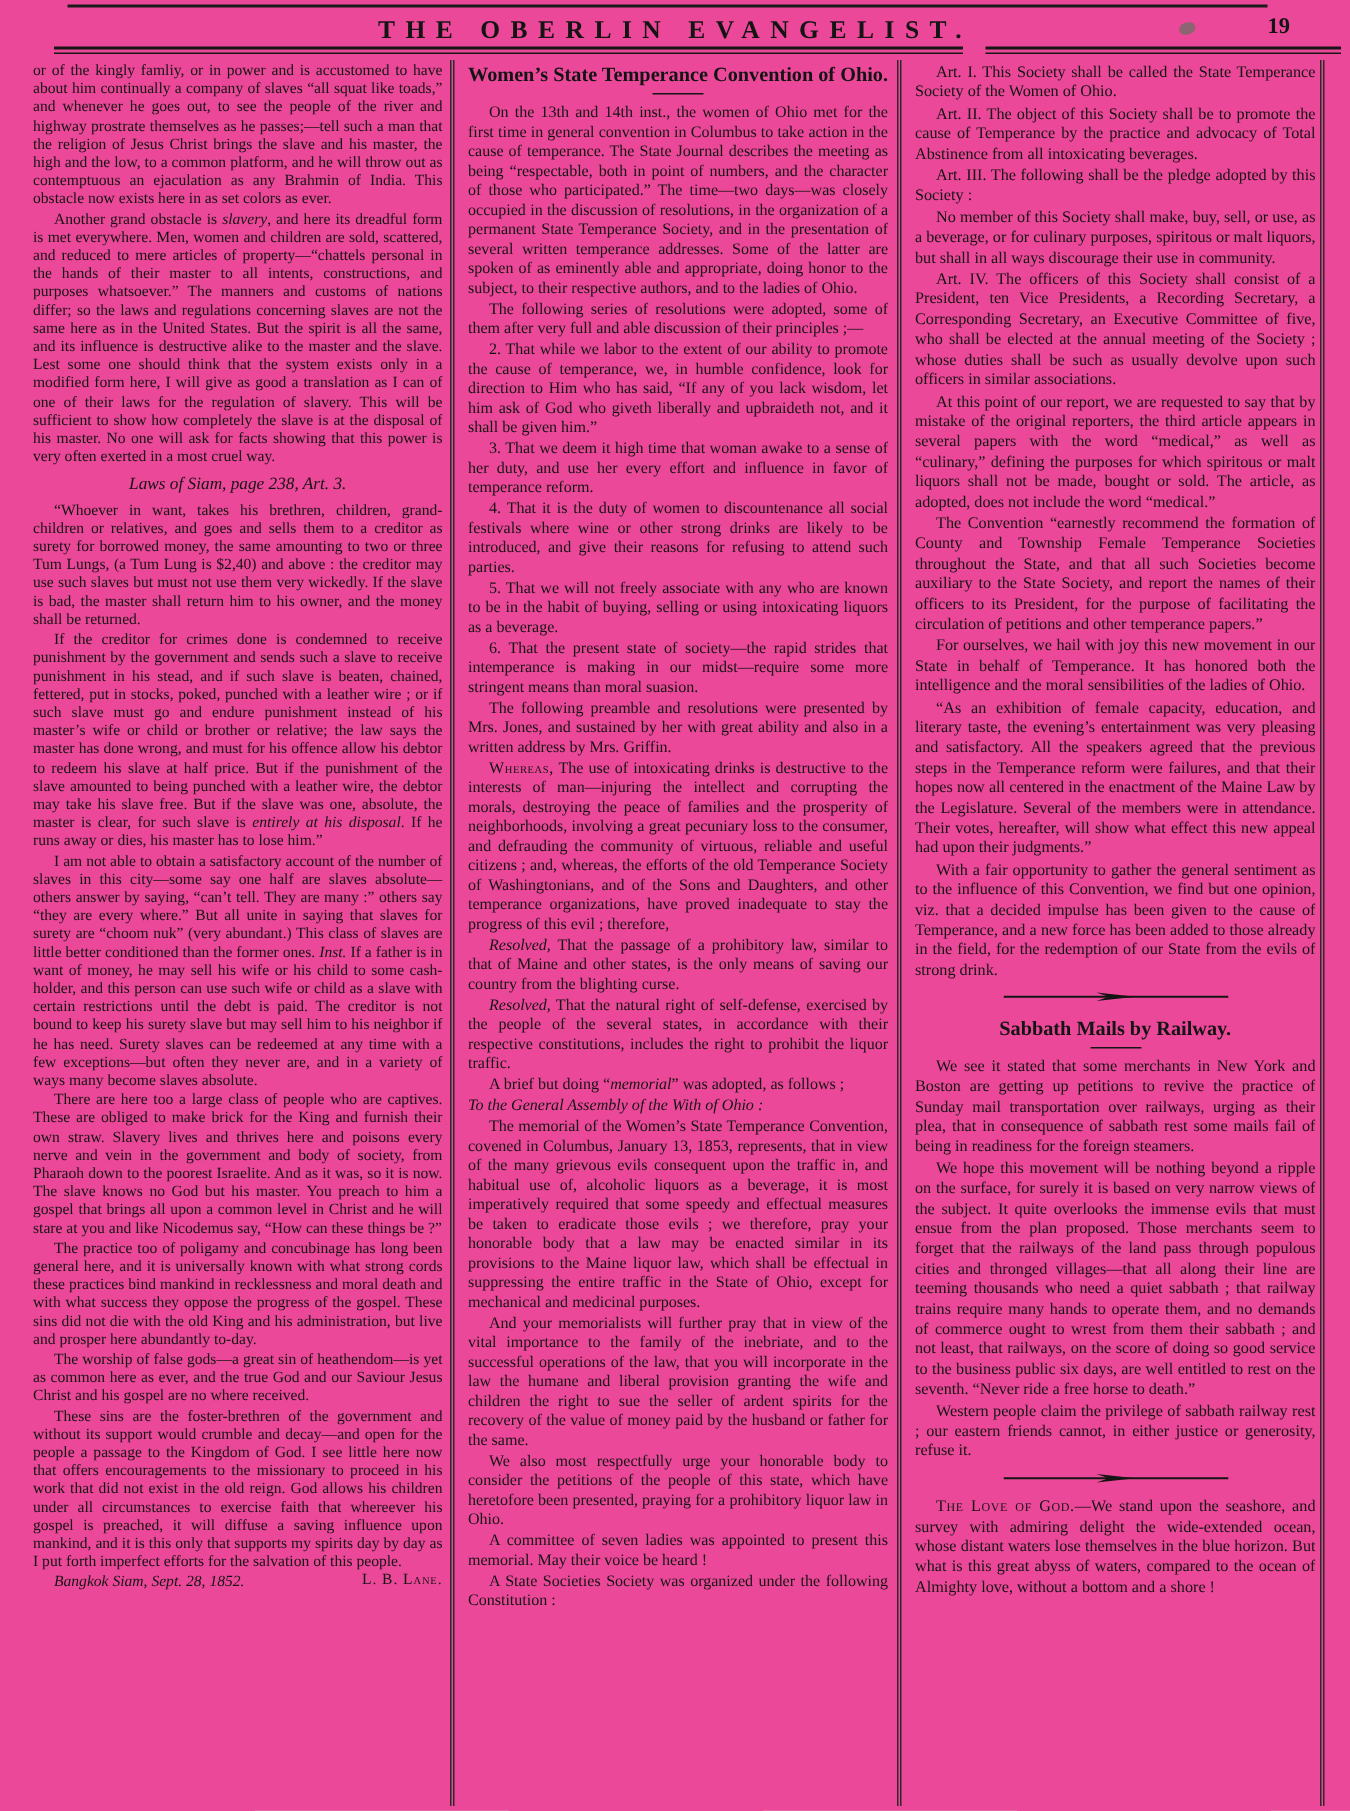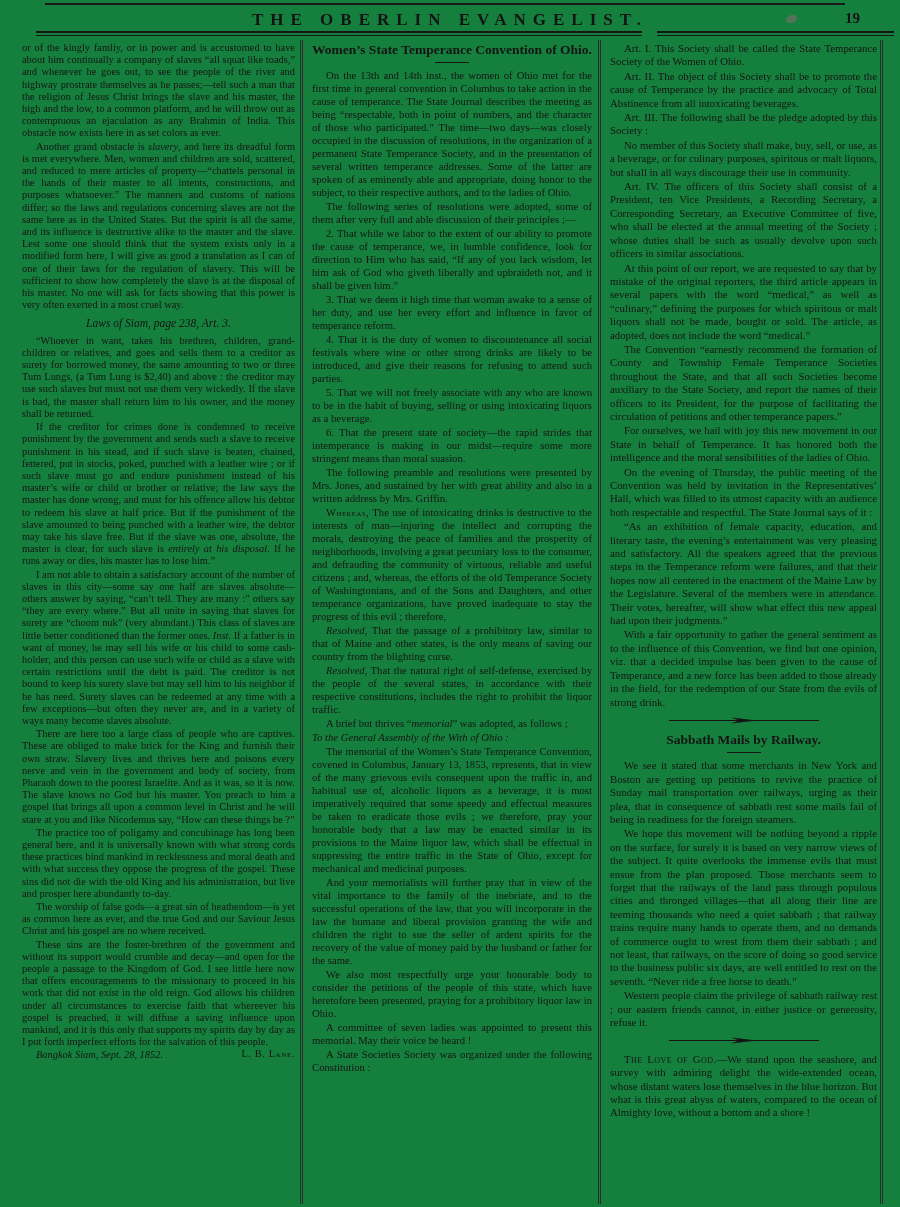--- a/index.html
+++ b/index.html
@@ -1,18 +1,18 @@
 <!DOCTYPE html>
 <html><head>
 <meta charset="utf-8">
 <style>
   * { box-sizing: border-box; }
   html,body { margin:0; padding:0; }
   body { background:#cfcdc6; font-family:"Liberation Serif","DejaVu Serif",serif; }
-  .page { position:relative; width:900px; height:1207px; background:#15803d; color:#141414; overflow:hidden; }
+  .page { position:relative; width:900px; height:1207px; background:#ec4899; color:#141414; overflow:hidden; }
 
   .top-rule { position:absolute; left:45px; top:3px; width:800px; height:2px; background:#1a1a1a; }
   .masthead-title { position:absolute; top:10px; left:0; right:0; text-align:center;
     font-size:17px; font-weight:700; letter-spacing:7px; }
   .page-number { position:absolute; top:10px; right:40px; font-size:15px; font-weight:700; }
   .smudge { position:absolute; top:15px; right:103px; width:11px; height:8px; background:#6e6d64;
     border-radius:50%/45%; transform:rotate(-18deg); opacity:.75; }
 
   .header-rule { position:absolute; top:31px; height:5px; border-top:2px solid #161616; border-bottom:1px solid #161616; }
   .header-rule.left  { left:36px;  width:606px; }
@@ -78,38 +78,37 @@
       <p class="para"><span>The following series of resolutions were adopted, some of them after very full and able discussion of their principles ;—</span></p>
       <p class="para"><span>2. That while we labor to the extent of our ability to promote the cause of temperance, we, in humble confidence, look for direction to Him who has said, “If any of you lack wisdom, let him ask of God who giveth liberally and upbraideth not, and it shall be given him.”</span></p>
       <p class="para"><span>3. That we deem it high time that woman awake to a sense of her duty, and use her every effort and influence in favor of temperance reform.</span></p>
       <p class="para"><span>4. That it is the duty of women to discountenance all social festivals where wine or other strong drinks are likely to be introduced, and give their reasons for refusing to attend such parties.</span></p>
       <p class="para"><span>5. That we will not freely associate with any who are known to be in the habit of buying, selling or using intoxicating liquors as a beverage.</span></p>
       <p class="para"><span>6. That the present state of society—the rapid strides that intemperance is making in our midst—require some more stringent means than moral suasion.</span></p>
       <p class="para"><span>The following preamble and resolutions were presented by Mrs. Jones, and sustained by her with great ability and also in a written address by Mrs. Griffin.</span></p>
       <p class="para"><span class="sc">Whereas,</span><span> The use of intoxicating drinks is destructive to the interests of man—injuring the intellect and corrupting the morals, destroying the peace of families and the prosperity of neighborhoods, involving a great pecuniary loss to the consumer, and defrauding the community of virtuous, reliable and useful citizens ; and, whereas, the efforts of the old Temperance Society of Washingtonians, and of the Sons and Daughters, and other temperance organizations, have proved inadequate to stay the progress of this evil ; therefore,</span></p>
       <p class="para"><span class="it">Resolved,</span><span> That the passage of a prohibitory law, similar to that of Maine and other states, is the only means of saving our country from the blighting curse.</span></p>
       <p class="para"><span class="it">Resolved,</span><span> That the natural right of self-defense, exercised by the people of the several states, in accordance with their respective constitutions, includes the right to prohibit the liquor traffic.</span></p>
-      <p class="para"><span>A brief but thrives “</span><span class="it">memorial</span><span>” was adopted, as follows ;</span></p>
+      <p class="para"><span>A brief but doing “</span><span class="it">memorial</span><span>” was adopted, as follows ;</span></p>
       <p class="para noindent"><span class="it">To the General Assembly of the With of Ohio :</span></p>
       <p class="para"><span>The memorial of the Women’s State Temperance Convention, covened in Columbus, January 13, 1853, represents, that in view of the many grievous evils consequent upon the traffic in, and habitual use of, alcoholic liquors as a beverage, it is most imperatively required that some speedy and effectual measures be taken to eradicate those evils ; we therefore, pray your honorable body that a law may be enacted similar in its provisions to the Maine liquor law, which shall be effectual in suppressing the entire traffic in the State of Ohio, except for mechanical and medicinal purposes.</span></p>
       <p class="para"><span>And your memorialists will further pray that in view of the vital importance to the family of the inebriate, and to the successful operations of the law, that you will incorporate in the law the humane and liberal provision granting the wife and children the right to sue the seller of ardent spirits for the recovery of the value of money paid by the husband or father for the same.</span></p>
       <p class="para"><span>We also most respectfully urge your honorable body to consider the petitions of the people of this state, which have heretofore been presented, praying for a prohibitory liquor law in Ohio.</span></p>
       <p class="para"><span>A committee of seven ladies was appointed to present this memorial. May their voice be heard !</span></p>
       <p class="para"><span>A State Societies Society was organized under the following Constitution :</span></p>
     </section>
   <section class="column col3">
       <p class="para"><span>Art. I. This Society shall be called the State Temperance Society of the Women of Ohio.</span></p>
       <p class="para"><span>Art. II. The object of this Society shall be to promote the cause of Temperance by the practice and advocacy of Total Abstinence from all intoxicating beverages.</span></p>
       <p class="para"><span>Art. III. The following shall be the pledge adopted by this Society :</span></p>
       <p class="para"><span>No member of this Society shall make, buy, sell, or use, as a beverage, or for culinary purposes, spiritous or malt liquors, but shall in all ways discourage their use in community.</span></p>
       <p class="para"><span>Art. IV. The officers of this Society shall consist of a President, ten Vice Presidents, a Recording Secretary, a Corresponding Secretary, an Executive Committee of five, who shall be elected at the annual meeting of the Society ; whose duties shall be such as usually devolve upon such officers in similar associations.</span></p>
       <p class="para"><span>At this point of our report, we are requested to say that by mistake of the original reporters, the third article appears in several papers with the word “medical,” as well as “culinary,” defining the purposes for which spiritous or malt liquors shall not be made, bought or sold. The article, as adopted, does not include the word “medical.”</span></p>
       <p class="para"><span>The Convention “earnestly recommend the formation of County and Township Female Temperance Societies throughout the State, and that all such Societies become auxiliary to the State Society, and report the names of their officers to its President, for the purpose of facilitating the circulation of petitions and other temperance papers.”</span></p>
       <p class="para"><span>For ourselves, we hail with joy this new movement in our State in behalf of Temperance. It has honored both the intelligence and the moral sensibilities of the ladies of Ohio.</span></p>
-      <p class="para"><span>On the evening of Thursday, the public meeting of the Convention was held by invitation in the Representatives’ Hall, which was filled to its utmost capacity with an audience both respectable and respectful. The State Journal says of it :</span></p>
       <p class="para"><span>“As an exhibition of female capacity, education, and literary taste, the evening’s entertainment was very pleasing and satisfactory. All the speakers agreed that the previous steps in the Temperance reform were failures, and that their hopes now all centered in the enactment of the Maine Law by the Legislature. Several of the members were in attendance. Their votes, hereafter, will show what effect this new appeal had upon their judgments.”</span></p>
       <p class="para"><span>With a fair opportunity to gather the general sentiment as to the influence of this Convention, we find but one opinion, viz. that a decided impulse has been given to the cause of Temperance, and a new force has been added to those already in the field, for the redemption of our State from the evils of strong drink.</span></p>
       <div class="divider"><svg width="150" height="9" viewBox="0 0 150 9">
           <line x1="0" y1="4.5" x2="150" y2="4.5" stroke="#141414" stroke-width="1.2"></line>
           <path d="M88 4.5 L62 1.6 L70 4.5 L62 7.4 Z" fill="#141414"></path>
         </svg></div>
       <div class="article-heading">
         <div class="article-heading-text">Sabbath Mails by Railway.</div>
         <div class="heading-rule"></div>
       </div>

